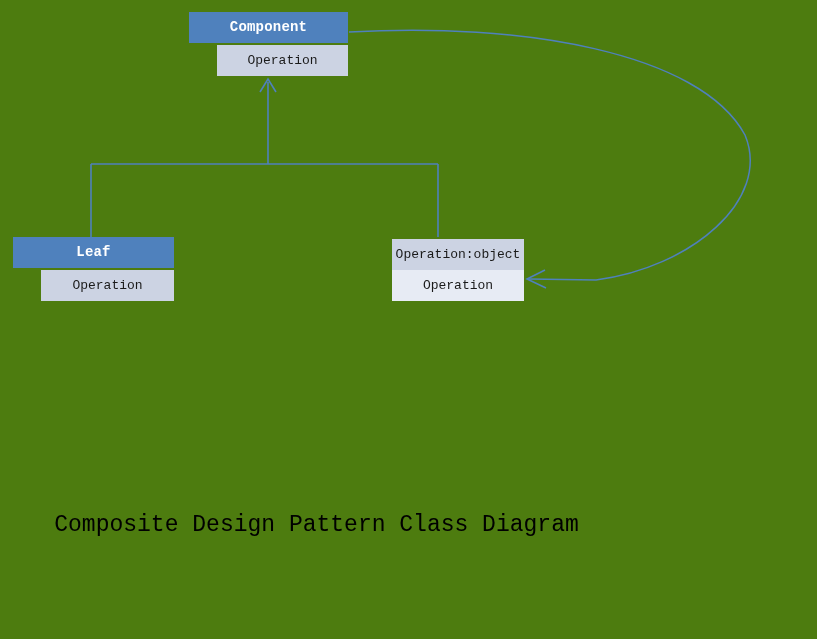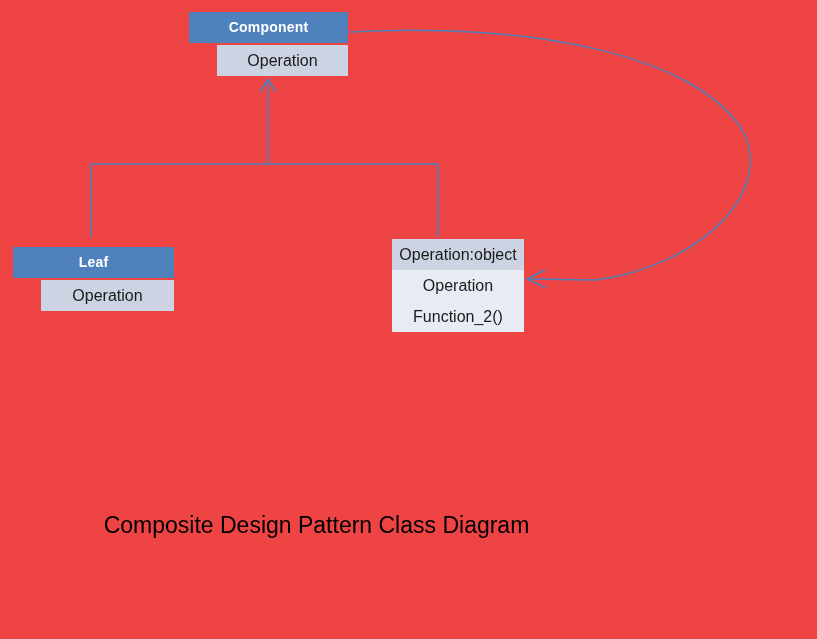--- a/index.html
+++ b/index.html
@@ -9,22 +9,23 @@
     background: #ffffff;
   }
   body {
     font-family: "Liberation Sans", sans-serif;
     -webkit-font-smoothing: antialiased;
   }
   #canvas {
     position: relative;
     width: 817px;
     height: 639px;
-    background: #ef4444;
+    background: #4d7c0f;
     overflow: hidden;
+    font-family: Liberation Mono, monospace;
   }
 
   
   #connectors {
     position: absolute;
     left: 0;
     top: 0;
     width: 817px;
     height: 639px;
     z-index: 1;
@@ -44,36 +45,36 @@
     text-align: center;
     line-height: 31px;
     height: 31px;
     letter-spacing: .2px;
     box-sizing: border-box;
   }
   .uml-rows {
     margin-top: 2px;
   }
   .uml-row {
-    font-size: 16px;
+    font-size: 13px;
     color: #1a1a1a;
     text-align: center;
     line-height: 31px;
     height: 31px;
     box-sizing: border-box;
     background: #ccd3e3;
     margin-left: 28px;
   }
   .uml-row.alt {
     background: #e7ebf4;
   }
 
   
   #class-component { left: 189px; top: 12px;  width: 159px; }
-  #class-leaf      { left: 13px;  top: 247px; width: 161px; }
+  #class-leaf      { left: 13px;  top: 237px; width: 161px; }
   #class-composite { left: 364px; top: 237px; width: 160px; }
 
   
   #diagram-title {
     position: absolute;
     z-index: 3;
     left: 0;
     top: 512px;
     width: 633px;
     text-align: center;
@@ -125,19 +126,18 @@
     <div class="uml-header">Leaf</div>
     <div class="uml-rows">
       <div class="uml-row">Operation</div>
     </div>
   </div>
 
   <div class="uml-class" id="class-composite">
     <div class="uml-rows">
       <div class="uml-row">Operation:object</div>
       <div class="uml-row alt">Operation</div>
-      <div class="uml-row alt">Function_2()</div>
     </div>
   </div>
 
   <div id="diagram-title">Composite Design Pattern Class Diagram</div>
 
 </div>
 
 </body></html>

